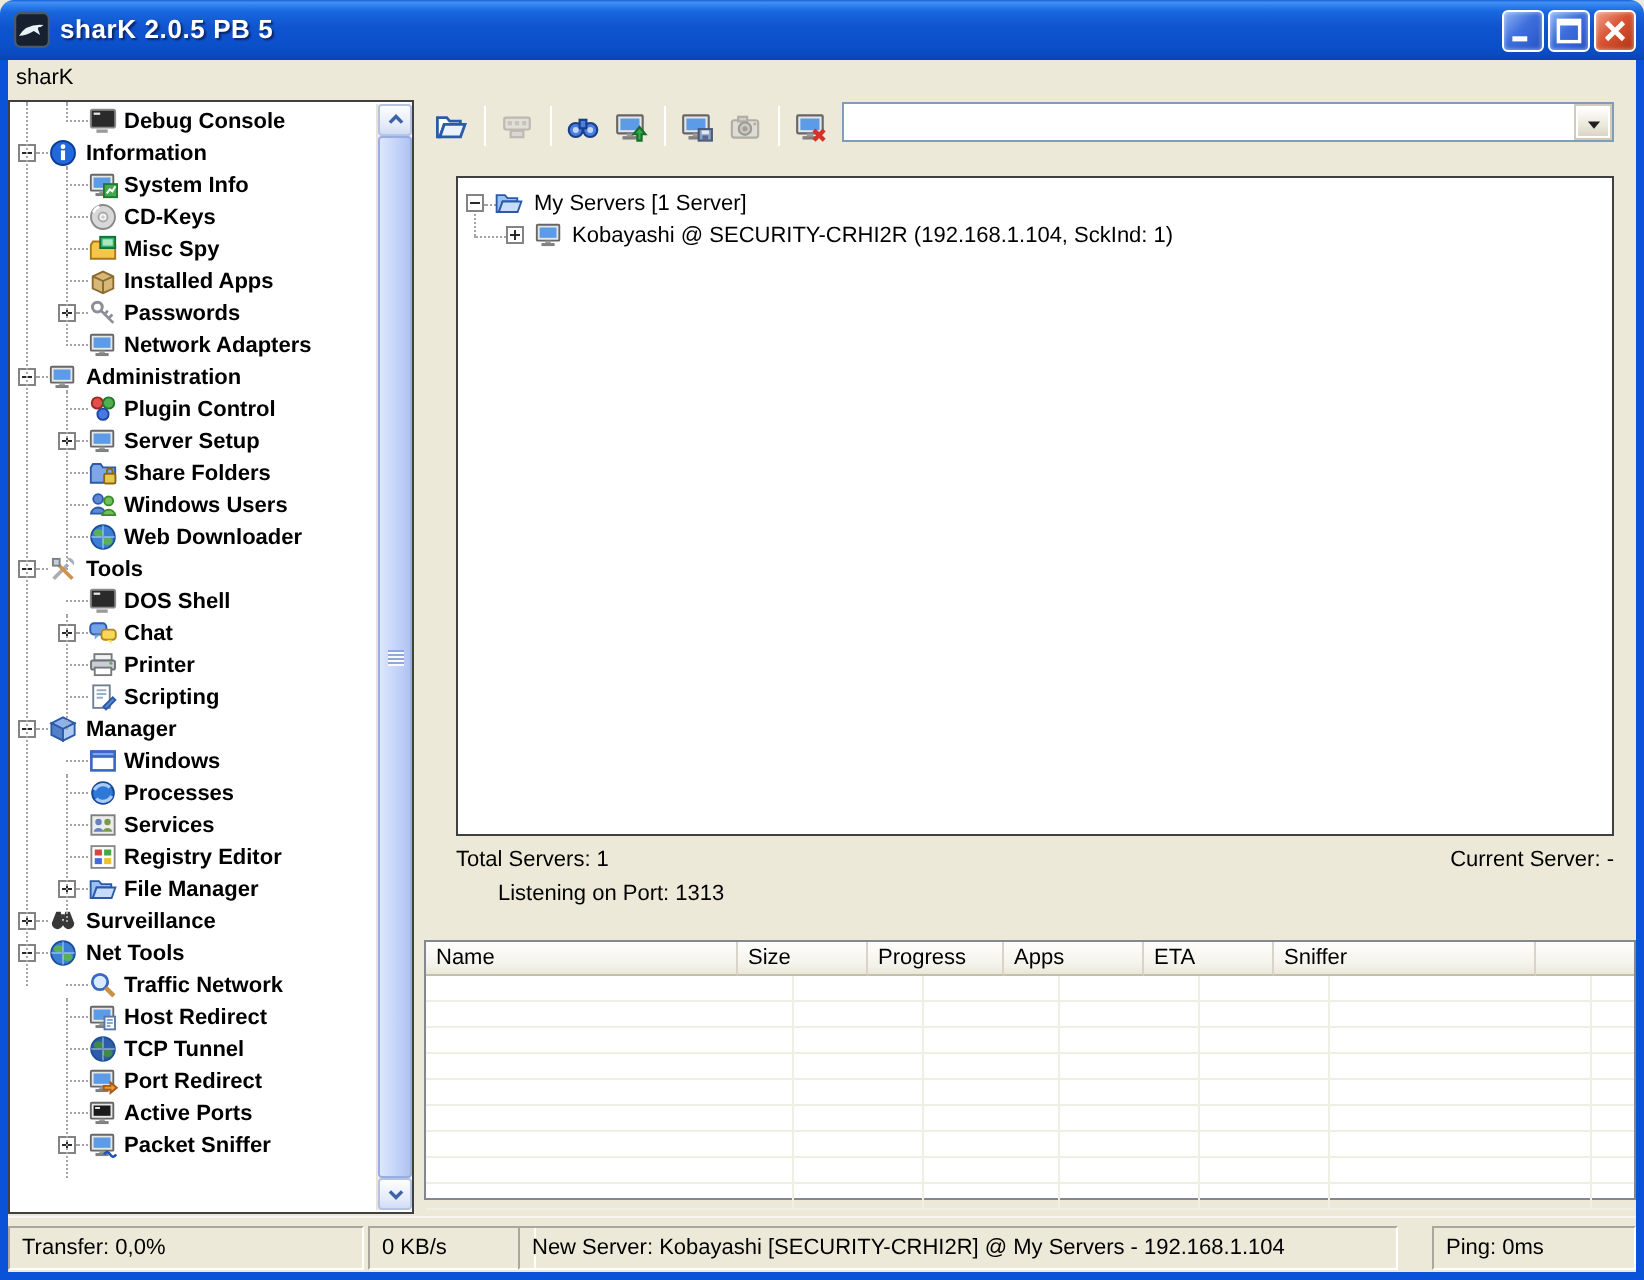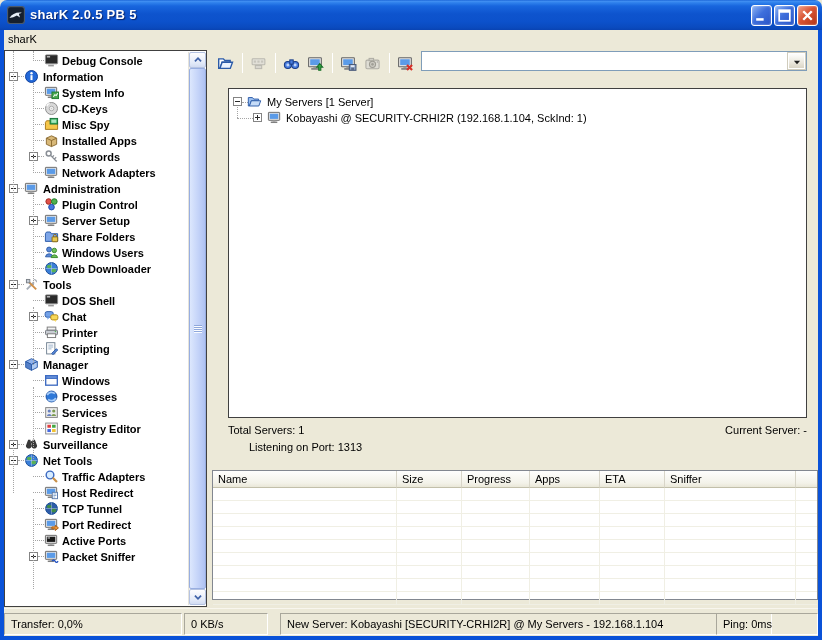--- a/index.html
+++ b/index.html
@@ -390,20 +390,31 @@
               <rect x="1.8" y="2.2" width="12.4" height="11.6" fill="#FFF" stroke="#888"></rect>
               <rect x="3.6" y="4" width="3.8" height="3.2" fill="#E04040"></rect>
               <rect x="8.6" y="4" width="3.8" height="3.2" fill="#44A844"></rect>
               <rect x="3.6" y="8.6" width="3.8" height="3.2" fill="#4468E0"></rect>
               <rect x="8.6" y="8.6" width="3.8" height="3.2" fill="#F0C030"></rect>
             </svg>
           </span>
           <span class="tlabel" style="left:57px">Registry Editor</span>
         </div>
         <div class="tree-row">
+          <i class="hstub" style="left:33px;width:6px"></i>
+          <span class="ebox plus" style="left:24px"></span>
+          <span class="ticon" style="left:39px">
+            <svg viewBox="0 0 16 16" width="15" height="15">
+              <path d="M1.4 12.8 V3.8 h4.4 l1.4 1.6 h5.2 v1.8 H4.6 L2.6 12.8 Z" fill="#9CC0F0" stroke="#2A5AA8"></path>
+              <path d="M2.6 12.8 L4.6 7.2 h10 l-2 5.6 Z" fill="#C6DCF8" stroke="#2A5AA8"></path>
+            </svg>
+          </span>
+          <span class="tlabel" style="left:57px">File Manager</span>
+        </div>
+        <div class="tree-row">
           <i class="hstub" style="left:13px;width:6px"></i>
           <span class="ebox plus" style="left:4px"></span>
           <span class="ticon" style="left:19px">
             <svg viewBox="0 0 16 16" width="15" height="15">
               <path d="M4.4 3 h2.4 l.8 4.4 a3.1 3.1 0 1 1-5.6 1.8 z" fill="#383838"></path>
               <path d="M11.6 3 H9.2 l-.8 4.4 a3.1 3.1 0 1 0 5.6 1.8 z" fill="#383838"></path>
               <rect x="7" y="4.4" width="2" height="2.6" fill="#383838"></rect>
             </svg>
           </span>
           <span class="tlabel" style="left:38px">Surveillance</span>
@@ -422,21 +433,21 @@
           <span class="tlabel" style="left:38px">Net Tools</span>
         </div>
         <div class="tree-row">
           <i class="hstub" style="left:28px;width:11px"></i>
           <span class="ticon" style="left:39px">
             <svg viewBox="0 0 16 16" width="15" height="15">
               <circle cx="6.4" cy="6.4" r="4.1" fill="#D8ECFF" stroke="#3A68C0" stroke-width="1.5"></circle>
               <path d="M9.4 9.4 L13.8 13.8" stroke="#C89048" stroke-width="2.4"></path>
             </svg>
           </span>
-          <span class="tlabel" style="left:57px">Traffic Adapters</span>
+          <span class="tlabel" style="left:57px">Traffic Network</span>
         </div>
         <div class="tree-row">
           <i class="hstub" style="left:28px;width:11px"></i>
           <span class="ticon" style="left:39px">
             <svg viewBox="0 0 16 16" width="15" height="15">
               <rect x="1.5" y="2.5" width="12" height="8.5" rx=".5" fill="#E6E6E6" stroke="#666"></rect>
               <rect x="3" y="4" width="9" height="5.5" fill="#5B9BE8"></rect>
               <rect x="6" y="11" width="3" height="1.3" fill="#9A9A9A"></rect>
               <rect x="4" y="12.3" width="7" height="1.6" fill="#808080"></rect>
               <rect x="8.8" y="7.8" width="5.6" height="6.8" fill="#FFF" stroke="#5878A8"></rect>
@@ -613,21 +624,21 @@
       <span class="mlabel" style="left:57px">Kobayashi @ SECURITY-CRHI2R (192.168.1.104, SckInd: 1)</span>
     </div>
   </div>
 
   <div class="info-line il1">Total Servers: 1</div>
   <div class="info-line il2">Listening on Port: 1313</div>
   <div class="info-line ir1">Current Server: -</div>
 
   <div class="ttable">
     <div class="thead" id="thead">
-        <div class="thc" style="width: 184px;">Name</div>
+        <div class="thc" style="width: 156px;">Name</div>
         <div class="thc" style="width: 65px;">Size</div>
         <div class="thc" style="width: 68px;">Progress</div>
         <div class="thc" style="width: 70px;">Apps</div>
         <div class="thc" style="width: 65px;">ETA</div>
         <div class="thc" style="width: 131px;">Sniffer</div>
         <div class="thc fill"></div>
       </div>
     <div class="tbody" id="tbody">
         <div class="trow">
           <div class="tc" style="width: 184px;"></div>
@@ -709,20 +720,20 @@
           <div class="tc" style="width: 65px;"></div>
           <div class="tc" style="width: 131px;"></div>
           <div class="tc fill"></div>
         </div>
       </div>
   </div>
 
   <div class="statusbar" id="statusbar">
       <div class="spanel" style="left: 4px; width: 178px;">Transfer: 0,0%</div>
       <div class="spanel" style="left: 184px; width: 84px;">0 KB/s</div>
-      <div class="spanel" style="left: 280px; width: 492px;">New Server: Kobayashi [SECURITY-CRHI2R] @ My Servers - 192.168.1.104</div>
+      <div class="spanel" style="left: 259px; width: 440px;">New Server: Kobayashi [SECURITY-CRHI2R] @ My Servers - 192.168.1.104</div>
       <div class="spanel" style="left: 716px; width: 102px;">Ping: 0ms</div>
     </div>
 
   <div class="b-left"></div>
   <div class="b-right"></div>
   <div class="b-bottom"></div>
 </div>
 
 </body></html>

